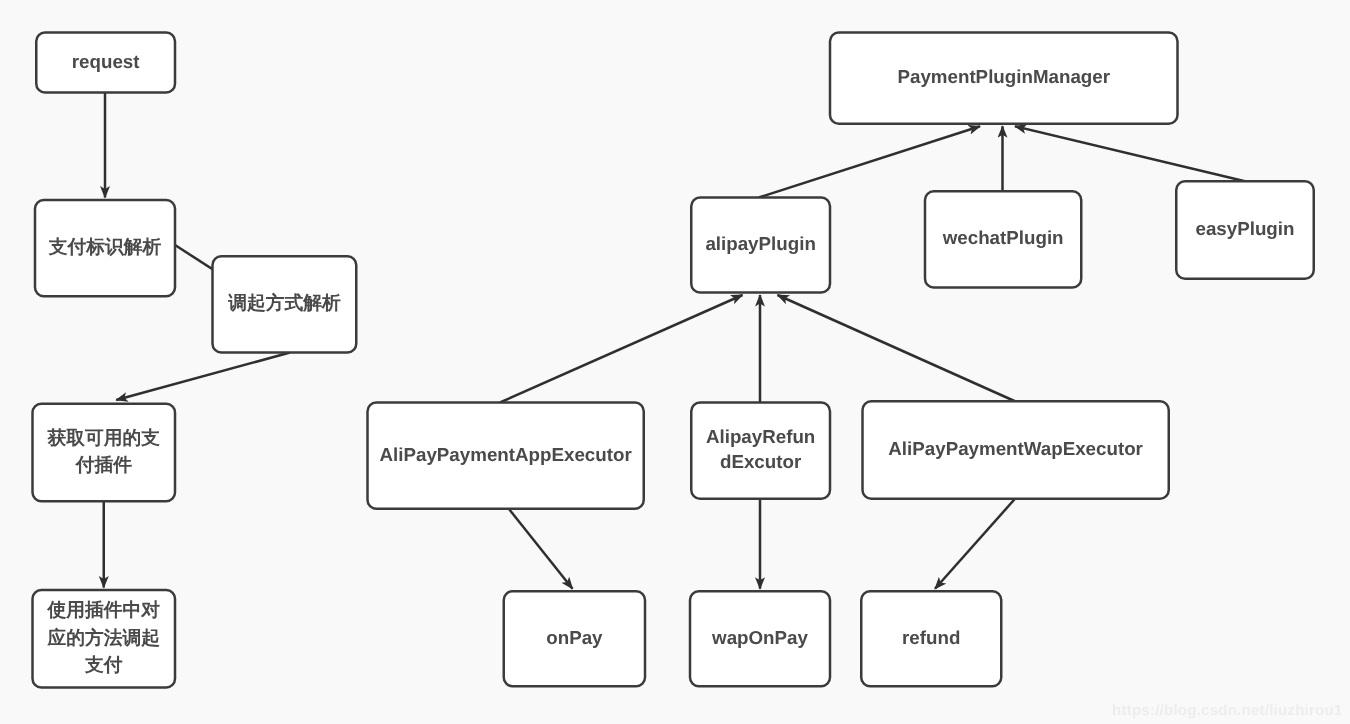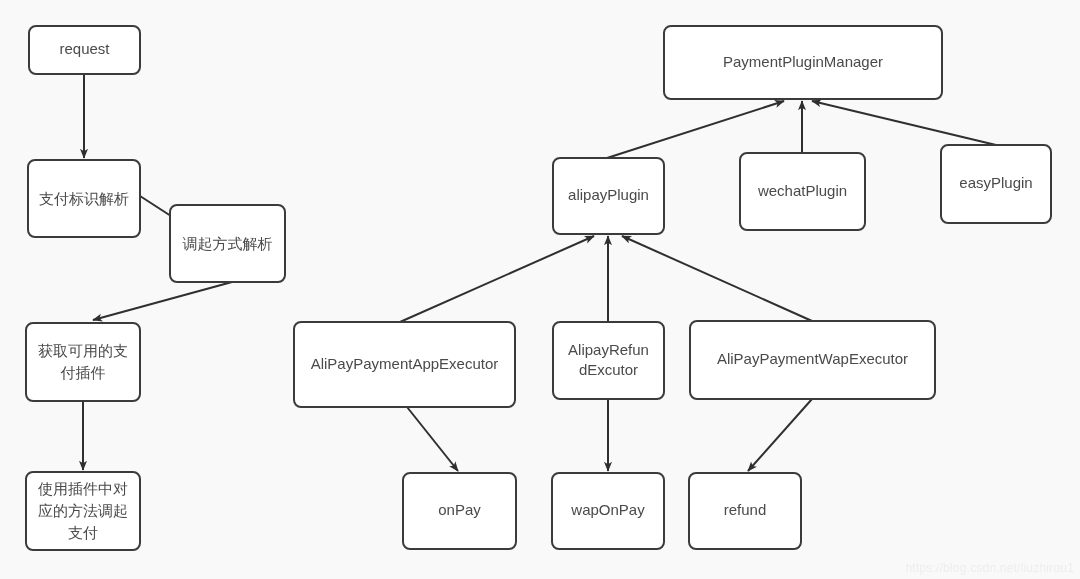--- a/index.html
+++ b/index.html
@@ -14,20 +14,21 @@
     position: relative;
     overflow: hidden;
     font-family: "Liberation Sans", "DejaVu Sans", sans-serif;
   }
   #diagram-root {
     position: absolute;
     left: 0; top: 0;
     width: 1080px;
     height: 579px;
     background: #f9f9f9;
+    font-weight: bold;
   }
   svg#diagram-canvas {
     position: absolute;
     left: 0; top: 0;
     width: 1080px;
     height: 579px;
     display: block;
   }
   .node-rect {
     fill: #ffffff;

